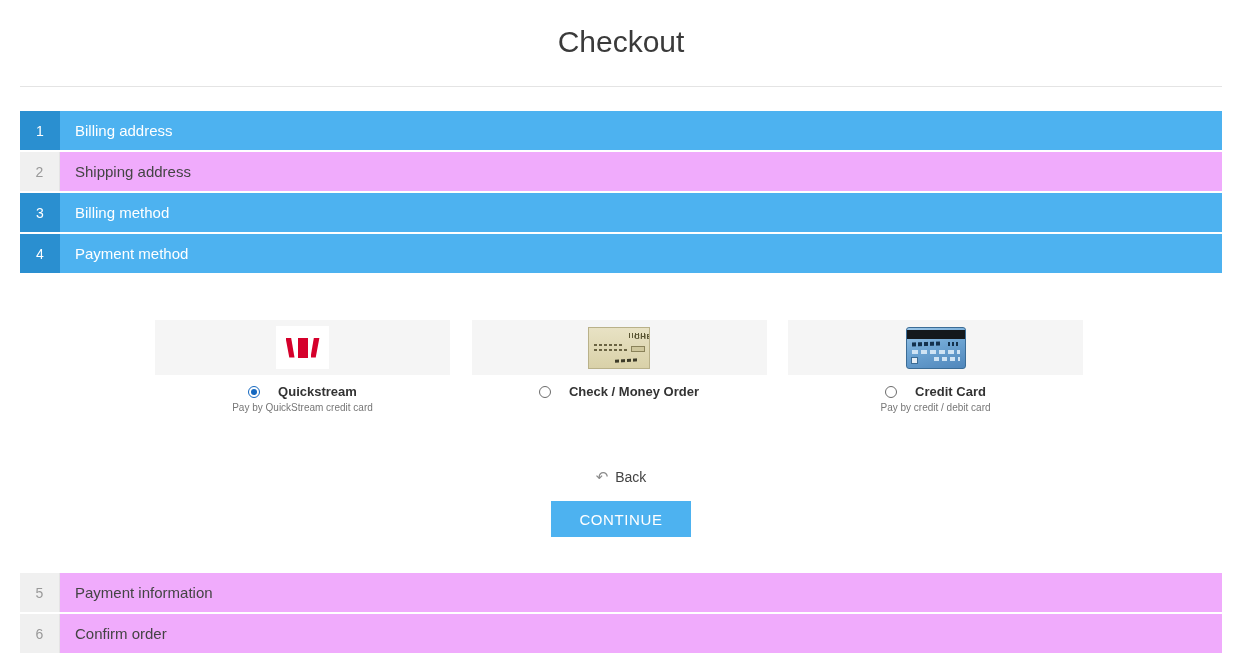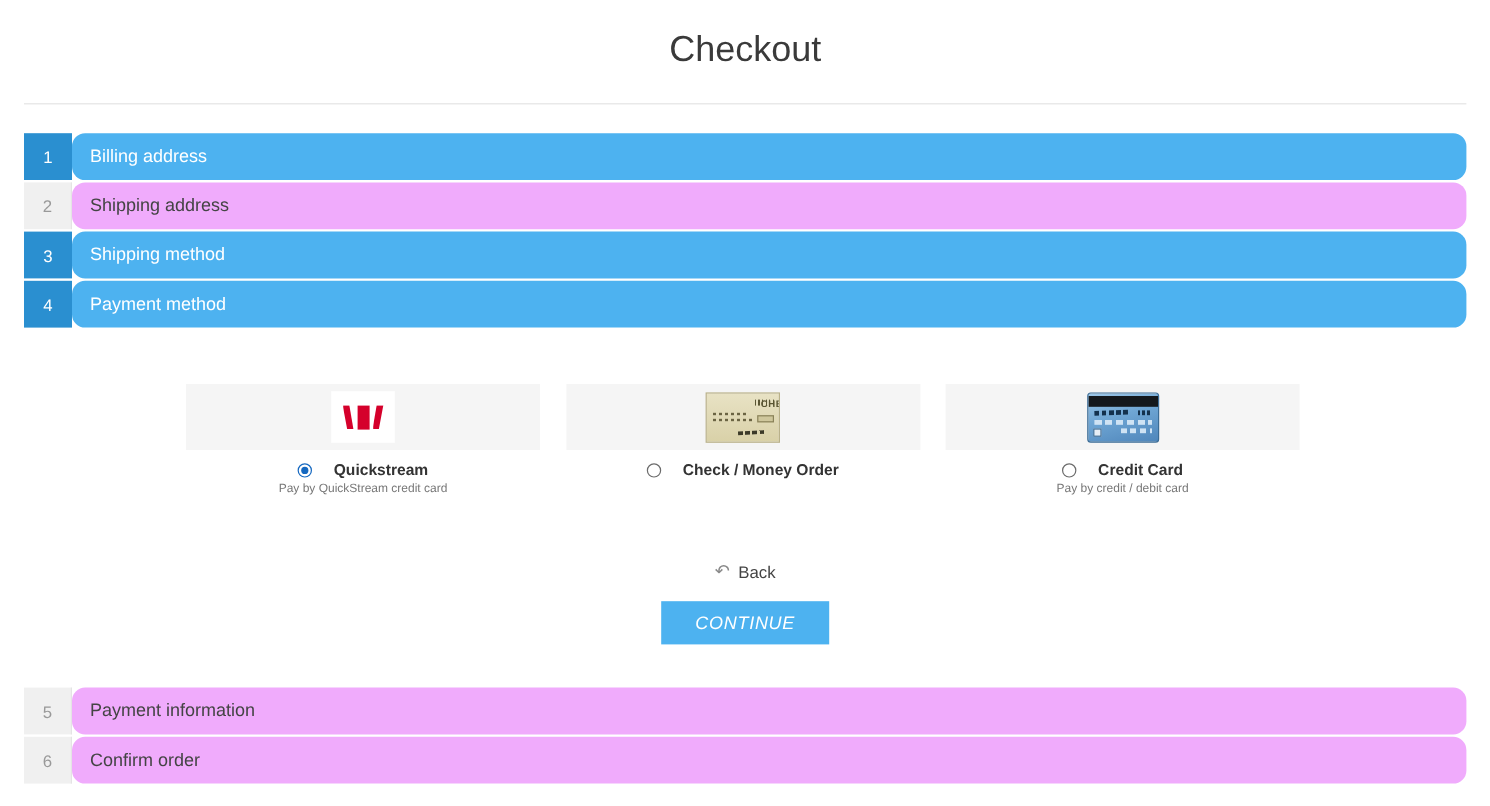--- a/index.html
+++ b/index.html
@@ -55,21 +55,20 @@
     align-items: center;
     justify-content: center;
     font-size: 14px;
   }
   .step-label {
     flex: 1 1 auto;
     display: flex;
     align-items: center;
     padding-left: 15px;
     font-size: 15px;
-    border-radius: 11px;
   }
 
   .step-row.active .step-num { background: #2a8fd0; color: #ffffff; }
   .step-row.active .step-label { background: #4db2f0; color: #ffffff; }
 
   .step-row.inactive .step-num {
     background: #f0f0f0;
     color: #999999;
     border-right: 1px solid #e4e4e4;
   }
@@ -232,21 +231,20 @@
     margin: 15px auto 0 auto;
     width: 140px;
     height: 36px;
     background: #4db2f0;
     color: #ffffff;
     border: none;
     font-size: 15px;
     letter-spacing: .6px;
     font-family: "Liberation Sans", sans-serif;
     cursor: pointer;
-    font-style: italic;
   }
 </style>
 </head>
 <body>
 
 <div class="page">
 
   <div class="page-header">
     <h1 class="page-title">Checkout</h1>
   </div>
@@ -259,21 +257,21 @@
       <div class="step-label">Billing address</div>
     </li>
 
     <li class="step-row inactive">
       <div class="step-num">2</div>
       <div class="step-label">Shipping address</div>
     </li>
 
     <li class="step-row active">
       <div class="step-num">3</div>
-      <div class="step-label">Shipping method</div>
+      <div class="step-label">Billing method</div>
     </li>
 
     <li class="step-row active">
       <div class="step-num">4</div>
       <div class="step-label">Payment method</div>
     </li>
 
   </ul>
 
   <div class="methods">

